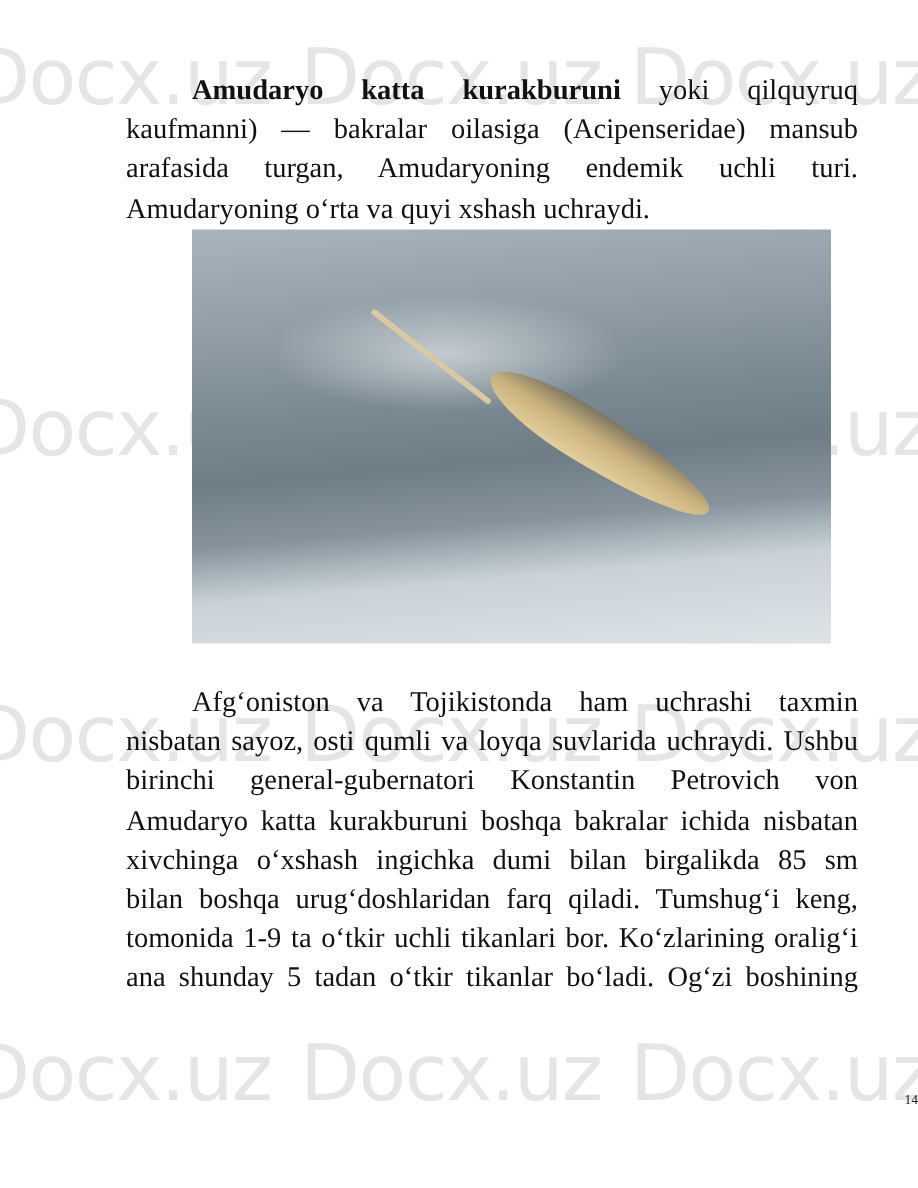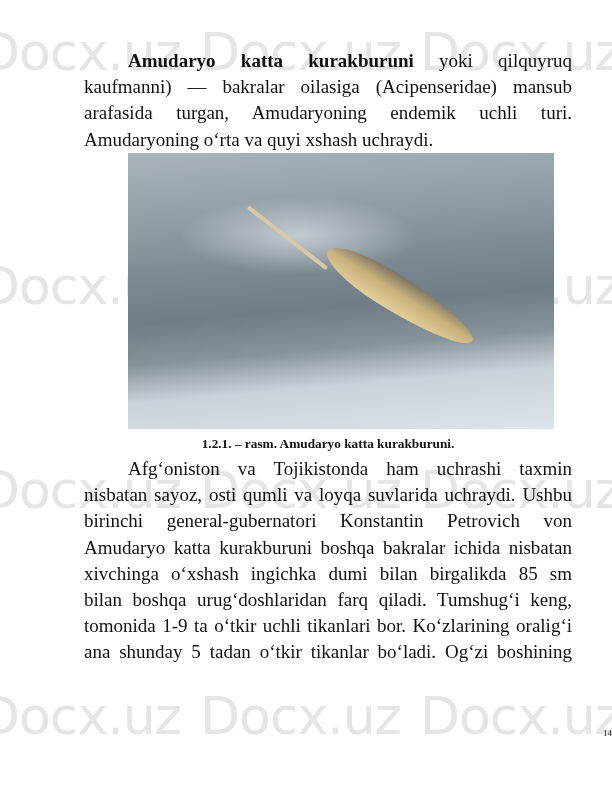--- a/index.html
+++ b/index.html
@@ -74,21 +74,20 @@
     <span class="line justify">kaufmanni) — bakralar oilasiga (Acipenseridae) mansub butunlay yo‘q bo‘lib oralig</span>
     <span class="line justify">arafasida turgan, Amudaryoning endemik uchli turi. O‘zbekiston va Turkmanistonda</span>
     <span class="line">Amudaryoning o‘rta va quyi xshash uchraydi.</span>
   </div>
 
   <div class="figure">
     <div class="fish-tail"></div>
     <div class="fish-body"></div>
   </div>
 
-  <div class="caption">1.2.1. – rasm. Amudaryo katta kurakburuni.</div>
 
   <div class="text-block" style="top:456px;font-family:Liberation Serif, serif;">
     <span class="line justify indent">Afg‘oniston va Tojikistonda ham uchrashi taxmin qilinadi. Asosan daryoning</span>
     <span class="line justify">nisbatan sayoz, osti qumli va loyqa suvlarida uchraydi. Ushbu tur Turkistonning</span>
     <span class="line justify">birinchi general-gubernatori Konstantin Petrovich von Kaufman sharafiga nomlangan.</span>
     <span class="line justify">Amudaryo katta kurakburuni boshqa bakralar ichida nisbatan kichik baliq bo‘lsa ham,</span>
     <span class="line justify">xivchinga o‘xshash ingichka dumi bilan birgalikda 85 sm gacha, og‘irligi 2 kg gacha</span>
     <span class="line justify">bilan boshqa urug‘doshlaridan farq qiladi. Tumshug‘i keng, uning uchida va yon</span>
     <span class="line justify">tomonida 1-9 ta o‘tkir uchli tikanlari bor. Ko‘zlarining oralig‘i va ensa qismida ham</span>
     <span class="line justify">ana shunday 5 tadan o‘tkir tikanlar bo‘ladi. Og‘zi boshining pastki qismida</span>

